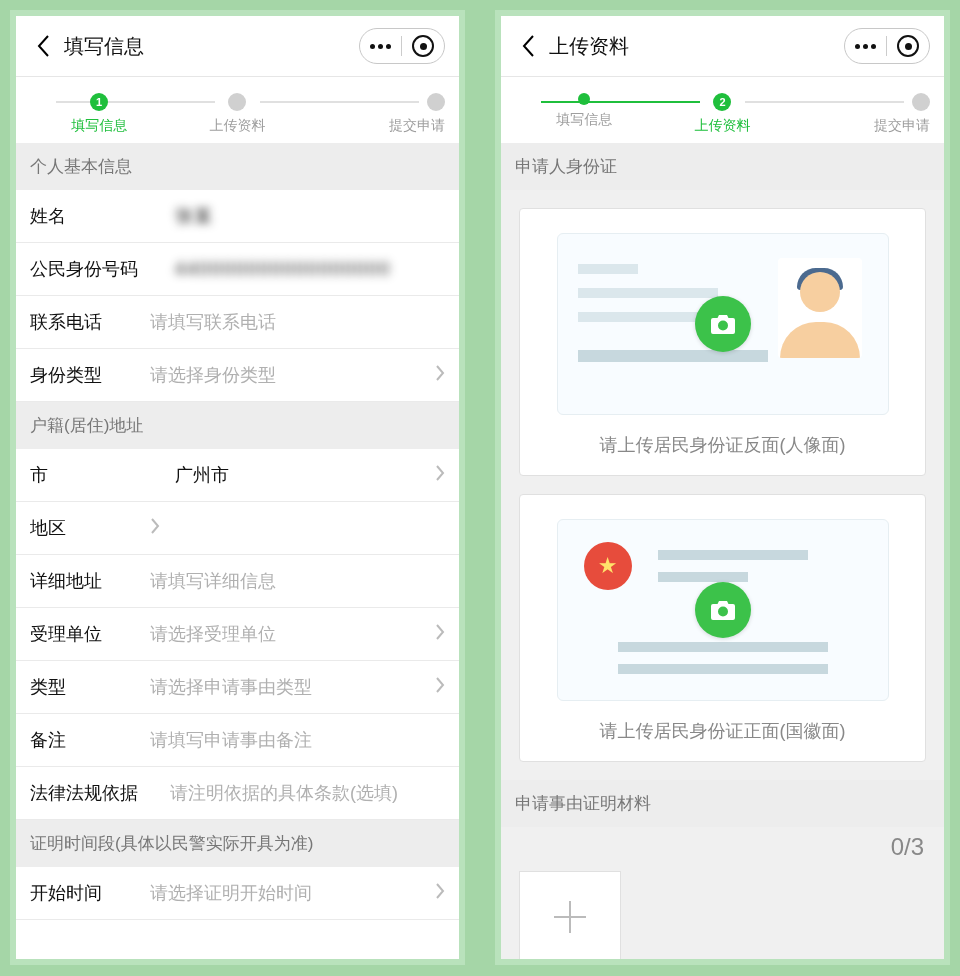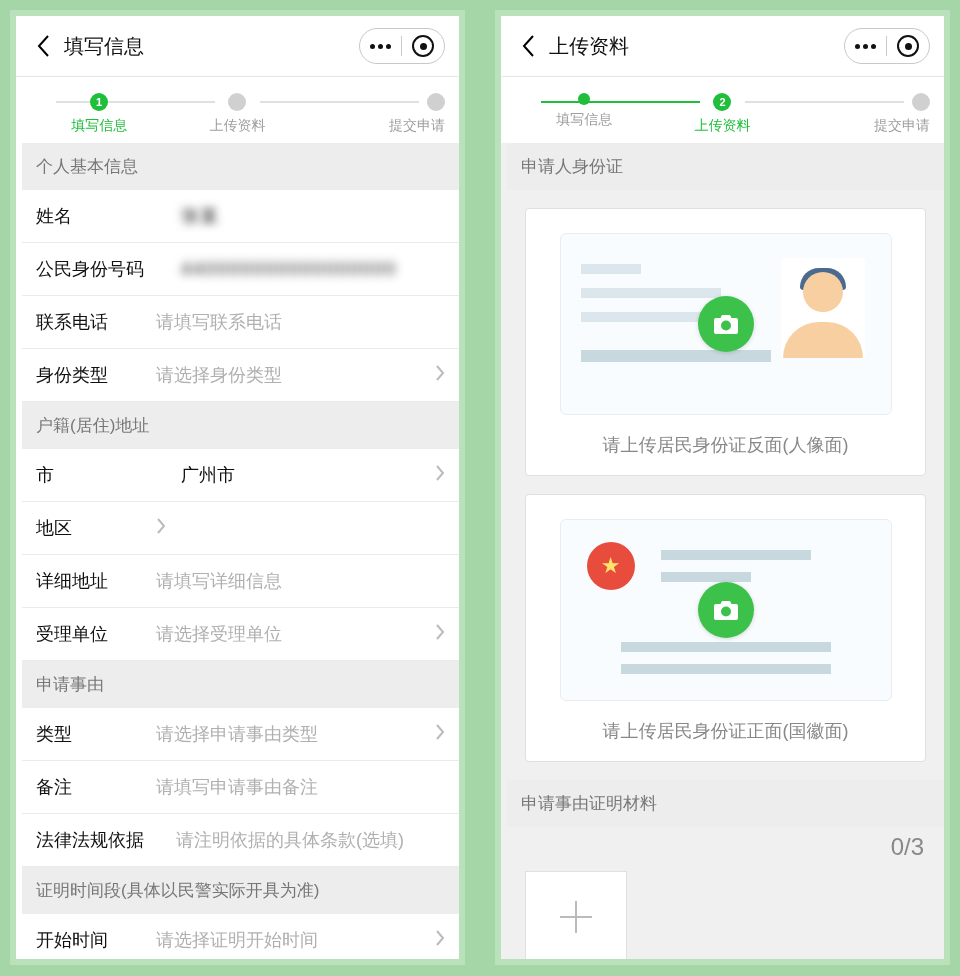--- a/index.html
+++ b/index.html
@@ -132,21 +132,21 @@
   }
   .row .chev svg{width:10px;height:18px;stroke:#bbb;stroke-width:2;fill:none;}
   .blur{
     filter:blur(4px);
     color:#bdbdbd;
     letter-spacing:1px;
   }
   .blur-long{ filter:blur(5px); color:#c4c4c4; letter-spacing:2px;}
 
   
-  .content{flex:1;overflow:auto;background:#f0f0f0;padding-left:6px;}
+  .content{flex:1;overflow:auto;background:#f0f0f0;}
   .left .content{background:#fff;overflow:hidden;}
   .upload-card{
     background:#fff;
     margin:18px 18px;
     border:1px solid #e0e0e0;
     border-radius:4px;
     padding:24px 18px 18px 18px;
     display:flex;flex-direction:column;align-items:center;
   }
   .id-placeholder{
@@ -312,21 +312,20 @@
         <div class="placeholder">请填写详细信息</div>
       </div>
       <div class="row">
         <div class="label">受理单位</div>
         <div class="placeholder">请选择受理单位</div>
         <div class="chev"><svg viewBox="0 0 10 18">
               <polyline points="2,2 8,9 2,16"></polyline>
             </svg></div>
       </div>
 
-      <div class="section-header">申请事由</div>
 
       <div class="row">
         <div class="label">类型</div>
         <div class="placeholder">请选择申请事由类型</div>
         <div class="chev"><svg viewBox="0 0 10 18">
               <polyline points="2,2 8,9 2,16"></polyline>
             </svg></div>
       </div>
       <div class="row">
         <div class="label">备注</div>

